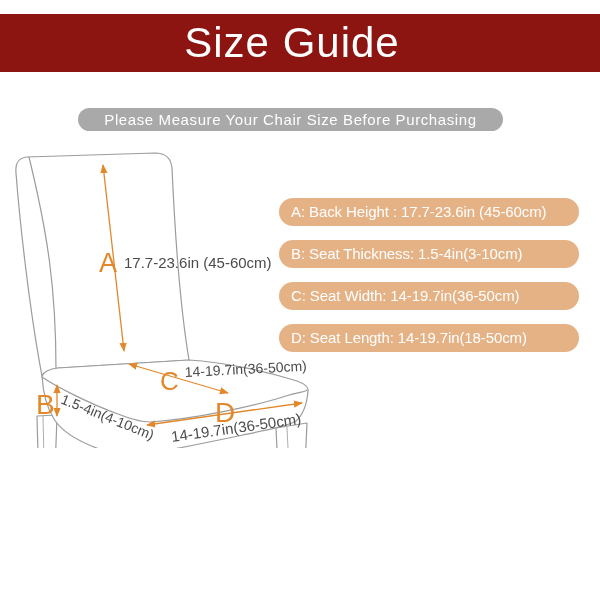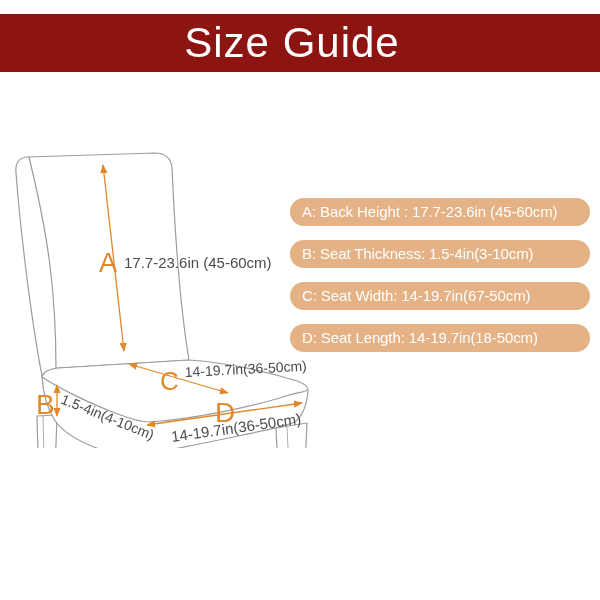--- a/index.html
+++ b/index.html
@@ -16,21 +16,21 @@
   }
 
   .notice-pill{
     position:absolute;left:78px;top:108px;width:425px;height:23px;
     background:#a9a9a9;border-radius:12px;color:#ffffff;
     font-size:15px;line-height:23px;text-align:center;letter-spacing:0.6px;
     white-space:nowrap;
   }
 
   .size-pill{
-    position:absolute;left:290px;width:300px;height:28px;box-sizing:border-box;
+    position:absolute;left:279px;width:300px;height:28px;box-sizing:border-box;
     background:#e5b286;border-radius:14px;color:#ffffff;
     font-size:15px;line-height:28px;padding-left:12px;white-space:nowrap;
     letter-spacing:-0.1px;
   }
   .pill-a{top:198px;}
   .pill-b{top:240px;}
   .pill-c{top:282px;}
   .pill-d{top:324px;}
 
   svg{position:absolute;left:0;top:0;}
@@ -43,20 +43,21 @@
 </style>
 </head>
 <body>
 
 <div class="canvas">
 
   <div class="header-band">
     <div class="page-title">Size Guide</div>
   </div>
 
+  <div class="notice-pill">Please Measure Your Chair Size Before Purchasing</div>
 
   <svg width="600" height="600" viewBox="0 0 600 600">
     <defs>
       <marker id="arrow" viewBox="0 0 10 8" refX="9" refY="4" markerWidth="7" markerHeight="6" orient="auto-start-reverse">
         <path d="M0,0 L10,4 L0,8 Z" fill="#e2882a"></path>
       </marker>
     </defs>
 
     <g>
       <path class="chair-line" d="M 37,416 C 38,460 40,505 43,527 Q 43,530 46,530 L 49,530 Q 52,530 52,527 C 54,490 56,450 57,415 Z"></path>
@@ -99,16 +100,16 @@
     <g>
       <text class="ann-value" x="124" y="268" font-size="15">17.7-23.6in (45-60cm)</text>
       <text class="ann-value" transform="translate(60,403) rotate(22)" font-size="14">1.5-4in(4-10cm)</text>
       <text class="ann-value" transform="translate(185,377) rotate(-3)" font-size="14">14-19.7in(36-50cm)</text>
       <text class="ann-value" transform="translate(172,442) rotate(-8)" font-size="15">14-19.7in(36-50cm)</text>
     </g>
   </svg>
 
   <div class="size-pill pill-a">A: Back Height : 17.7-23.6in (45-60cm)</div>
   <div class="size-pill pill-b">B: Seat Thickness: 1.5-4in(3-10cm)</div>
-  <div class="size-pill pill-c">C: Seat Width: 14-19.7in(67-50cm)</div>
+  <div class="size-pill pill-c">C: Seat Width: 14-19.7in(36-50cm)</div>
   <div class="size-pill pill-d">D: Seat Length: 14-19.7in(18-50cm)</div>
 
 </div>
 
 </body></html>

